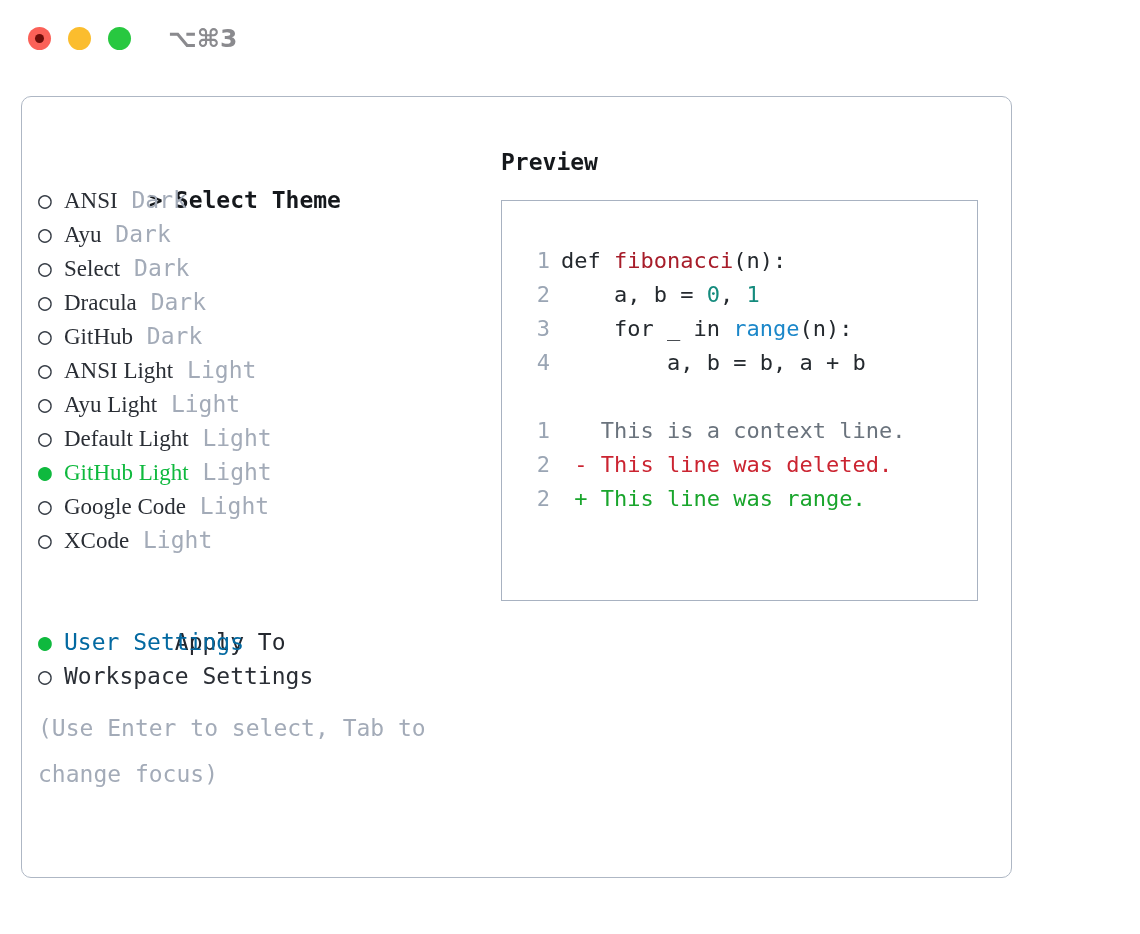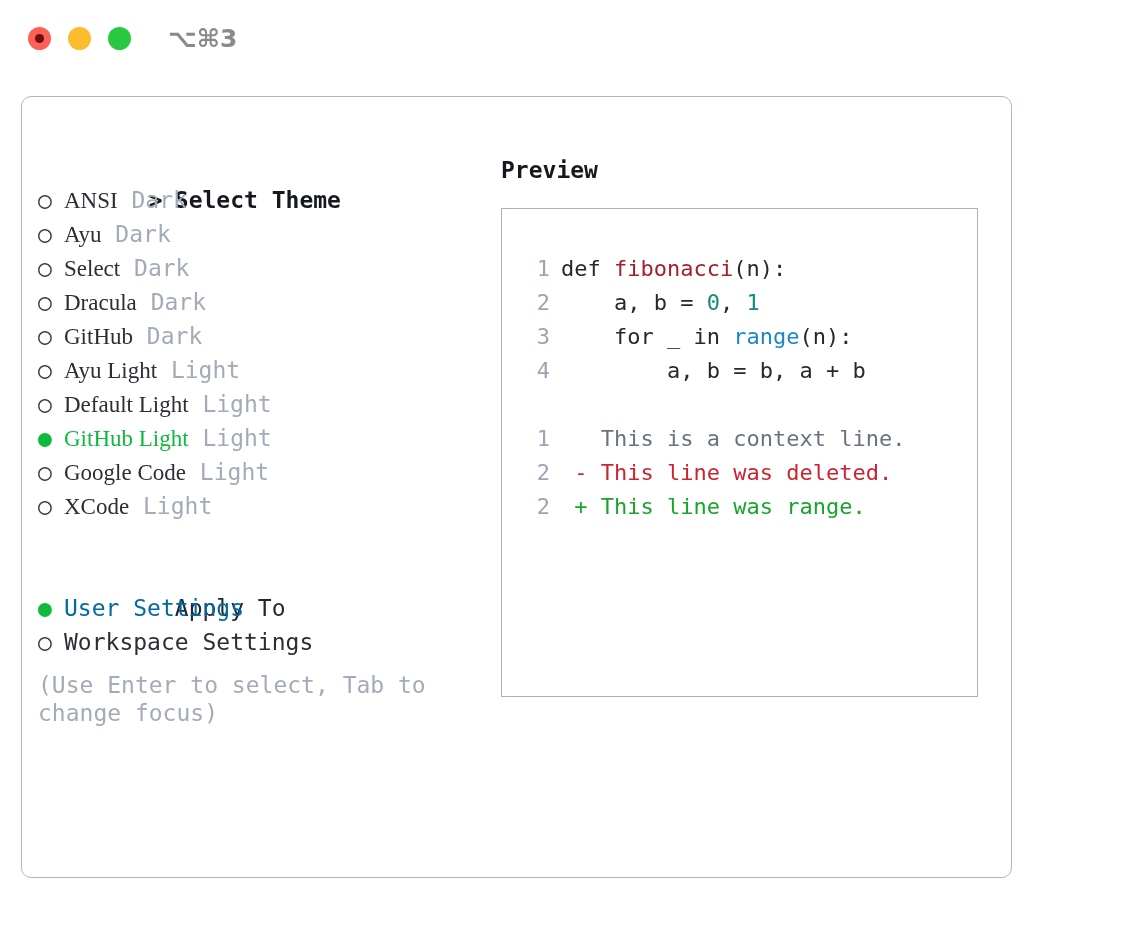--- a/index.html
+++ b/index.html
@@ -113,42 +113,42 @@
   .group-label .pad { display: inline-block; width: 26px; }
 
   .apply-name { color: #2A2E35; }
   .apply-name.sel { color: #0369a1; }
 
   .spacer-row { height: 34px; }
 
   #hint {
     margin-top: 12px;
     font-size: 23px;
-    line-height: 28px;
+    line-height: 46px;
     color: #A3ABB8;
     width: 400px;
   }
 
   
   #right-col {
     position: absolute;
     left: 479px;
-    top: 56px;
+    top: 48px;
     width: 500px;
   }
   #preview-title {
     font-size: 23px;
     font-weight: bold;
     color: #15181C;
     line-height: 34px;
   }
   #code-panel {
     margin-top: 21px;
     width: 477px;
-    height: 489px;
+    height: 401px;
     border: 1.5px solid #A8B2C1;
     box-sizing: border-box;
     background: #ffffff;
     position: relative;
   }
   #code-inner {
     position: absolute;
     left: 0;
     top: 43px;
     width: 100%;
@@ -195,20 +195,21 @@
       <div class="row" id="select-theme-header">
         <span class="caret">&gt;</span><span>Select Theme</span>
       </div>
 
       <div id="theme-rows">
           <div class="row"><span class="bullet">○</span><span class="theme-name">ANSI</span><span class="theme-kind"> Dark</span></div>
           <div class="row"><span class="bullet">○</span><span class="theme-name">Ayu</span><span class="theme-kind"> Dark</span></div>
           <div class="row"><span class="bullet">○</span><span class="theme-name">Select</span><span class="theme-kind"> Dark</span></div>
           <div class="row"><span class="bullet">○</span><span class="theme-name">Dracula</span><span class="theme-kind"> Dark</span></div>
           <div class="row"><span class="bullet">○</span><span class="theme-name">GitHub</span><span class="theme-kind"> Dark</span></div>
+          <div class="row"><span class="bullet">○</span><span class="theme-name">ANSI Light</span><span class="theme-kind"> Light</span></div>
           <div class="row"><span class="bullet">○</span><span class="theme-name">Ayu Light</span><span class="theme-kind"> Light</span></div>
           <div class="row"><span class="bullet">○</span><span class="theme-name">Default Light</span><span class="theme-kind"> Light</span></div>
           <div class="row"><span class="bullet sel">●</span><span class="theme-name sel">GitHub Light</span><span class="theme-kind"> Light</span></div>
           <div class="row"><span class="bullet">○</span><span class="theme-name">Google Code</span><span class="theme-kind"> Light</span></div>
           <div class="row"><span class="bullet">○</span><span class="theme-name">XCode</span><span class="theme-kind"> Light</span></div>
         </div>
 
       <div class="spacer-row"></div>
 
       <div class="row group-label">

